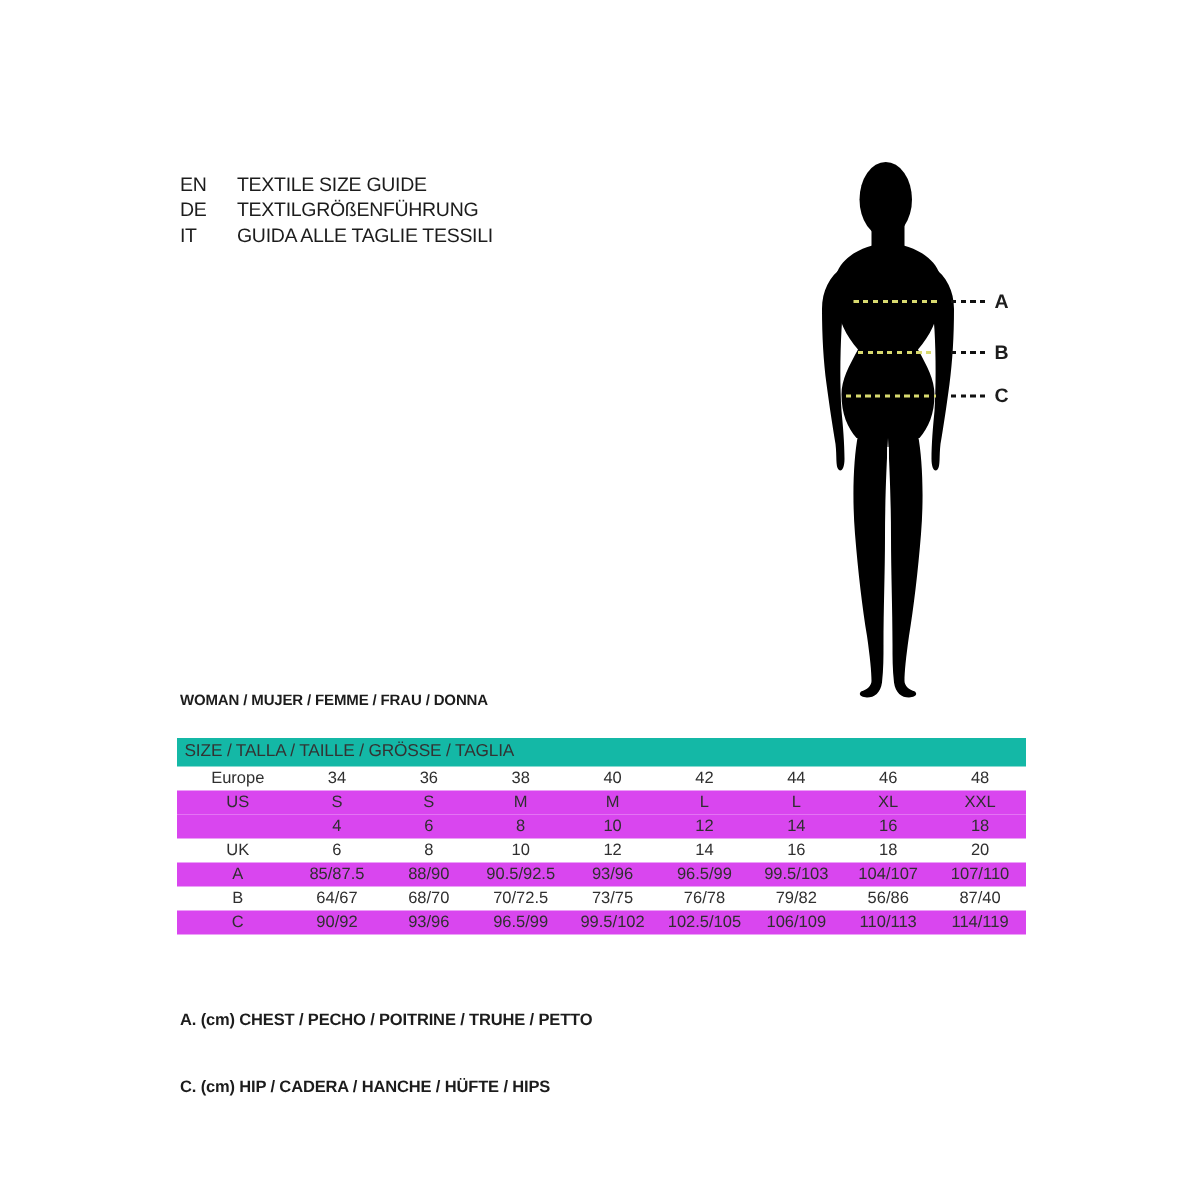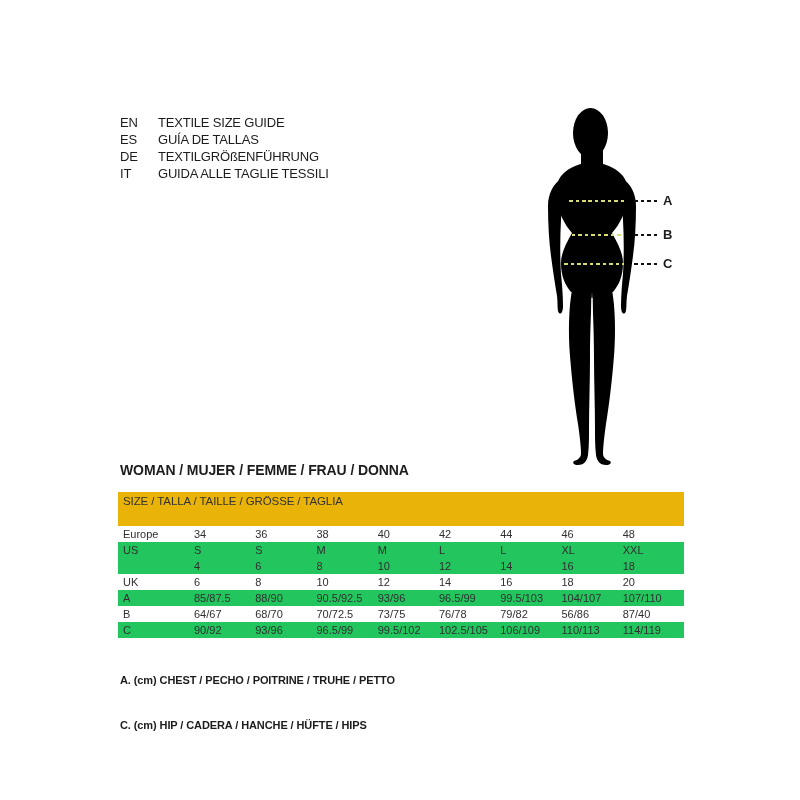--- a/index.html
+++ b/index.html
@@ -48,53 +48,53 @@
     font-weight: 600;
     color: #1c1c1c;
     line-height: 16px;
   }
 
   
   .section-title {
     position: absolute;
     left: 120px;
     top: 462px;
-    font-size: 14px;
+    font-size: 10px;
     font-weight: 700;
     letter-spacing: -0.1px;
     color: #1c1c1c;
   }
 
   
   .size-table {
     position: absolute;
     left: 118px;
     top: 492px;
     width: 566px;
     font-size: 11px;
     color: #2f2f2f;
   }
   .t-header {
-    height: 34px;
+    height: 19px;
     line-height: 19px;
-    background: #eab308;
+    background: #14b8a6;
     color: #333;
     font-size: 11.5px;
     padding-left: 5px;
     letter-spacing: -0.1px;
   }
   .t-row {
     display: grid;
     grid-template-columns: 76px repeat(8, 1fr);
     height: 16px;
     line-height: 16px;
   }
-  .t-row.stripe { background: #22c55e; }
-  .t-label { text-align: left; padding-left: 5px; }
-  .t-cell { }
+  .t-row.stripe { background: #d946ef; }
+  .t-label { text-align: center; padding-left: 5px; }
+  .t-cell { text-align: center; }
 
   
   .legend {
     position: absolute;
     left: 120px;
     top: 644px;
   }
   .legend-line {
     height: 16.5px;
     line-height: 16.5px;
@@ -105,24 +105,20 @@
     margin-top: 28px;
   }
 </style>
 </head>
 <body>
 
 <div class="lang-list">
   <div class="lang-row">
     <span class="lang-code">EN</span>
     <span class="lang-label">TEXTILE SIZE GUIDE</span>
-  </div>
-  <div class="lang-row">
-    <span class="lang-code">ES</span>
-    <span class="lang-label">GUÍA DE TALLAS</span>
   </div>
   <div class="lang-row">
     <span class="lang-code">DE</span>
     <span class="lang-label">TEXTILGRÖßENFÜHRUNG</span>
   </div>
   <div class="lang-row">
     <span class="lang-code">IT</span>
     <span class="lang-label">GUIDA ALLE TAGLIE TESSILI</span>
   </div>
 </div>

